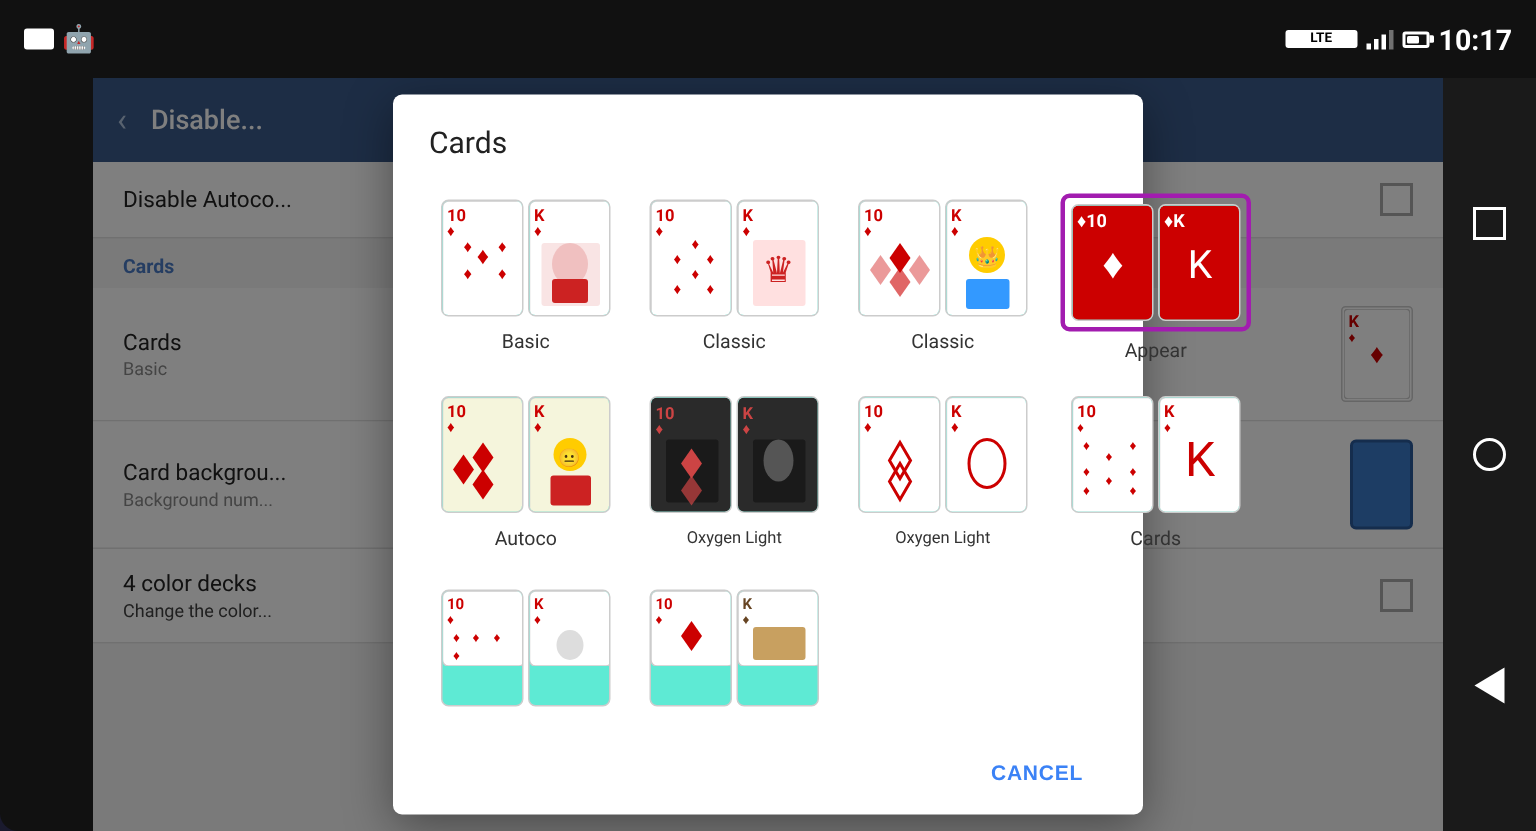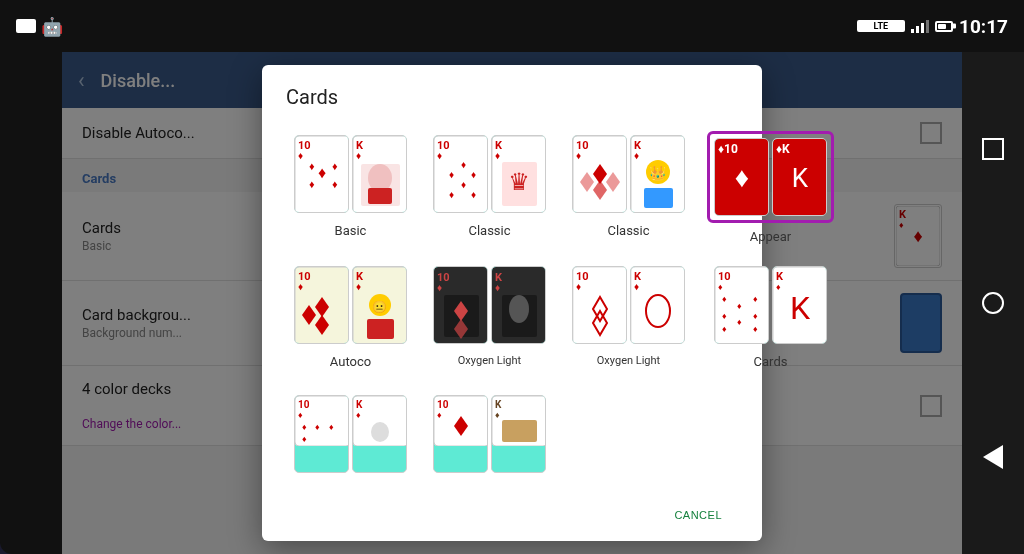--- a/index.html
+++ b/index.html
@@ -96,22 +96,22 @@
     }
 
     .setting-item-title {
       font-size: 15px;
       color: #222;
       font-weight: 400;
     }
 
     .setting-item-subtitle {
       font-size: 12px;
-      color: #a21caf;
-      margin-top: 19px;
+      color: #404040;
+      margin-top: 2px;
     }
 
     .setting-checkbox {
       width: 22px;
       height: 22px;
       border: 2px solid #aaa;
       background: transparent;
     }
 
     .section-header {
@@ -256,23 +256,23 @@
 
     .modal-actions {
       display: flex;
       justify-content: flex-end;
       padding-top: 4px;
     }
 
     .cancel-btn {
       background: none;
       border: none;
-      color: #15803d;
-      font-size: 11px;
-      font-weight: normal;
+      color: #3b82f6;
+      font-size: 14px;
+      font-weight: bold;
       letter-spacing: 0.5px;
       padding: 10px 16px;
       cursor: pointer;
     }
     .icon-square {
       width: 22px; height: 22px;
       border: 2px solid white;
     }
     .icon-circle {
       width: 22px; height: 22px;

